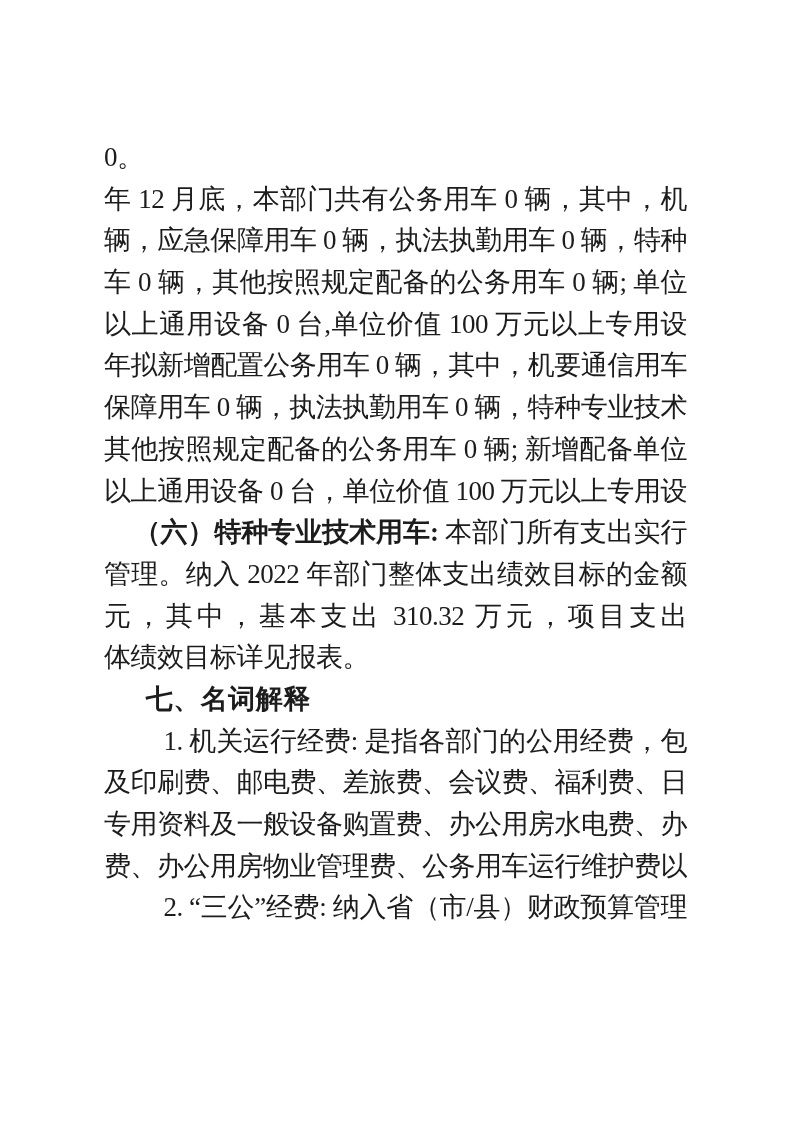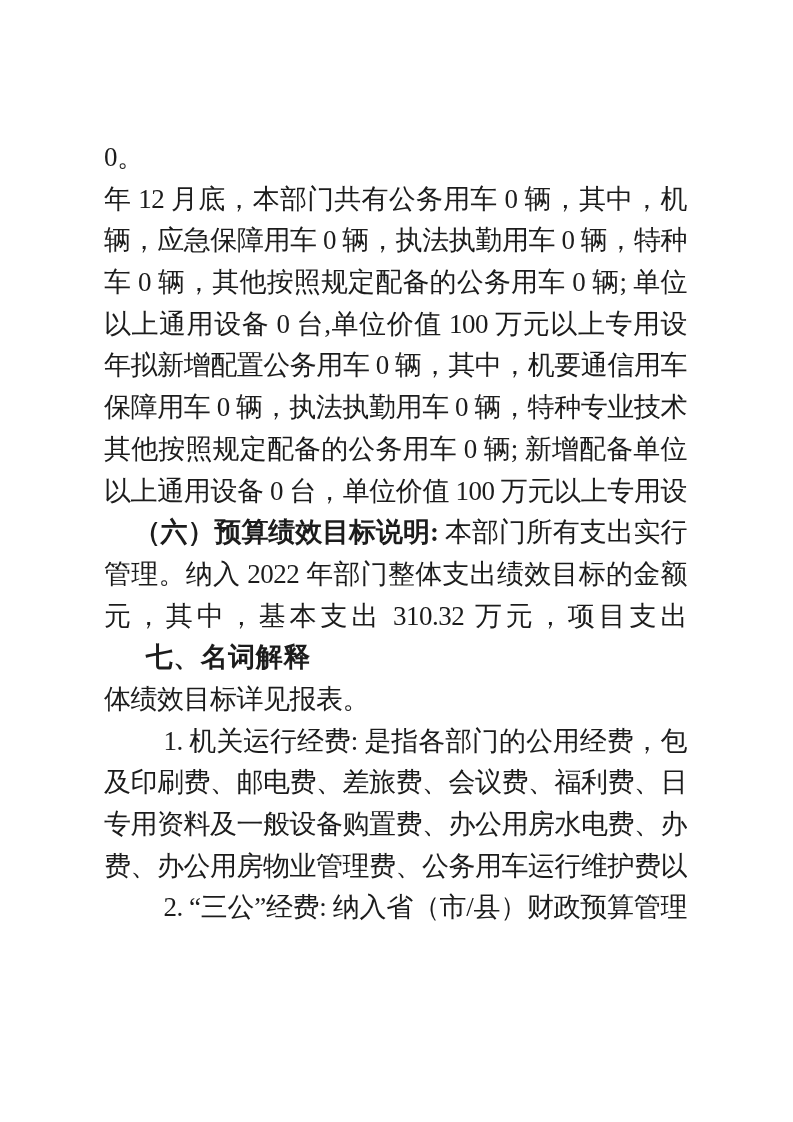--- a/index.html
+++ b/index.html
@@ -59,31 +59,31 @@
     <div class="line">年 12 月底，本部门共有公务用车 0 辆，其中，机要通信用车 0</div>
     <div class="line">辆，应急保障用车 0 辆，执法执勤用车 0 辆，特种专业技术用</div>
     <div class="line">车 0 辆，其他按照规定配备的公务用车 0 辆; 单位价值 50 万元</div>
     <div class="line">以上通用设备 0 台,单位价值 100 万元以上专用设备 0 台。2022</div>
     <div class="line">年拟新增配置公务用车 0 辆，其中，机要通信用车 0 辆，应急</div>
     <div class="line">保障用车 0 辆，执法执勤用车 0 辆，特种专业技术用车 0 辆，</div>
     <div class="line">其他按照规定配备的公务用车 0 辆; 新增配备单位价值 50 万元</div>
     <div class="line last">以上通用设备 0 台，单位价值 100 万元以上专用设备 0 台。</div>
 
     <div class="line ind-1">
-      <span class="lead-bold">（六）预算绩效目标说明:</span>
+      <span class="lead-bold">（六）特种专业技术用车:</span>
       <span>本部门所有支出实行绩效目标</span>
     </div>
 
     <div class="line">管理。纳入 2022 年部门整体支出绩效目标的金额为 448.32 万</div>
     <div class="line">元，其中，基本支出 310.32 万元，项目支出 138.00 万元，具</div>
+    <div class="line last">体绩效目标详见报表。</div>
+
     <div class="line last ind-h">
       <span class="h-black">七、名词解释</span>
     </div>
-
-    <div class="line last">体绩效目标详见报表。</div>
 
     <div class="line ind-2">1. 机关运行经费: 是指各部门的公用经费，包括办公</div>
     <div class="line">及印刷费、邮电费、差旅费、会议费、福利费、日常维修费、</div>
     <div class="line">专用资料及一般设备购置费、办公用房水电费、办公用房取暖</div>
     <div class="line last">费、办公用房物业管理费、公务用车运行维护费以及其他费用。</div>
 
     <div class="line last ind-2">2. “三公”经费: 纳入省（市/县）财政预算管理的“三</div>
 
   </div>
 </div>

